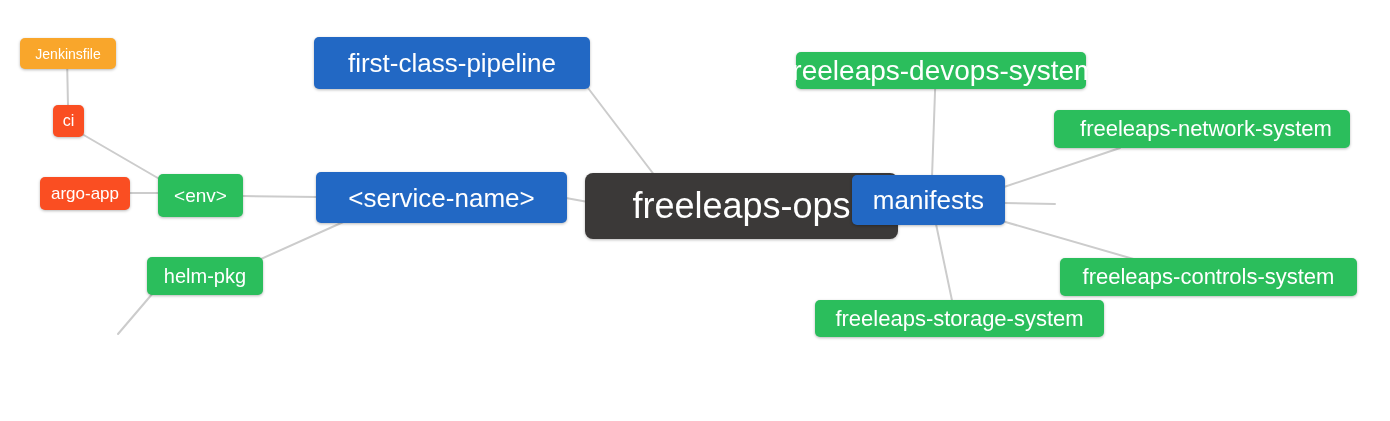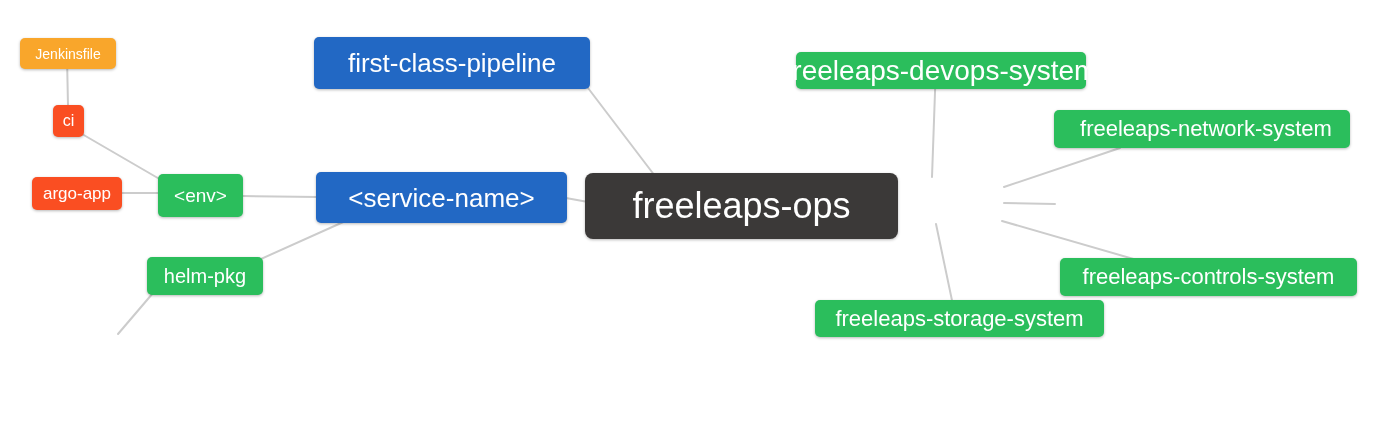--- a/index.html
+++ b/index.html
@@ -59,33 +59,34 @@
       <line x1="1004" y1="203" x2="1055" y2="204"></line>
       <line x1="1002" y1="221" x2="1137" y2="260"></line>
       <line x1="936" y1="224" x2="954" y2="310"></line>
     </g>
   </svg>
 
   <div class="node" style="left:20px; top:26px; width:96px; height:31px; font-size:14px;" data-color="amber">Jenkinsfile</div>
 
   <div class="node" style="left:53px; top:105px; width:31px; height:32px; font-size:16px;" data-color="red">ci</div>
 
-  <div class="node" style="left:32px; top:177px; width:90px; height:33px; font-size:17px;" data-color="red">argo-app</div>
+  <div class="node" style="left:40px; top:177px; width:90px; height:33px; font-size:17px;" data-color="red">argo-app</div>
 
   <div class="node" style="left:158px; top:174px; width:85px; height:43px; font-size:19px;" data-color="green">&lt;env&gt;</div>
 
   <div class="node" style="left:147px; top:257px; width:116px; height:38px; font-size:20px;" data-color="green">helm-pkg</div>
 
 
   <div class="node" style="left:314px; top:37px; width:276px; height:52px; font-size:26px;" data-color="blue">first-class-pipeline</div>
 
   <div class="node" style="left:316px; top:172px; width:251px; height:51px; font-size:26px;" data-color="blue">&lt;service-name&gt;</div>
 
   <div class="node" style="left:585px; top:173px; width:313px; height:66px; font-size:36px;" data-color="dark">freeleaps-ops</div>
 
+  <div class="node" style="left:852px; top:175px; width:153px; height:50px; font-size:26px;" data-color="blue">manifests</div>
 
   <div class="node" style="left:796px; top:28px; width:290px; height:37px; font-size:28px;margin-top:24px;" data-color="green">freeleaps-devops-system</div>
 
   <div class="node" style="left:1054px; top:110px; width:296px; height:38px; font-size:22px;padding-left:8px;" data-color="green">freeleaps-network-system</div>
 
 
   <div class="node" style="left:1060px; top:258px; width:297px; height:38px; font-size:22px;" data-color="green">freeleaps-controls-system</div>
 
   <div class="node" style="left:815px; top:300px; width:289px; height:37px; font-size:22px;" data-color="green">freeleaps-storage-system</div>
 

